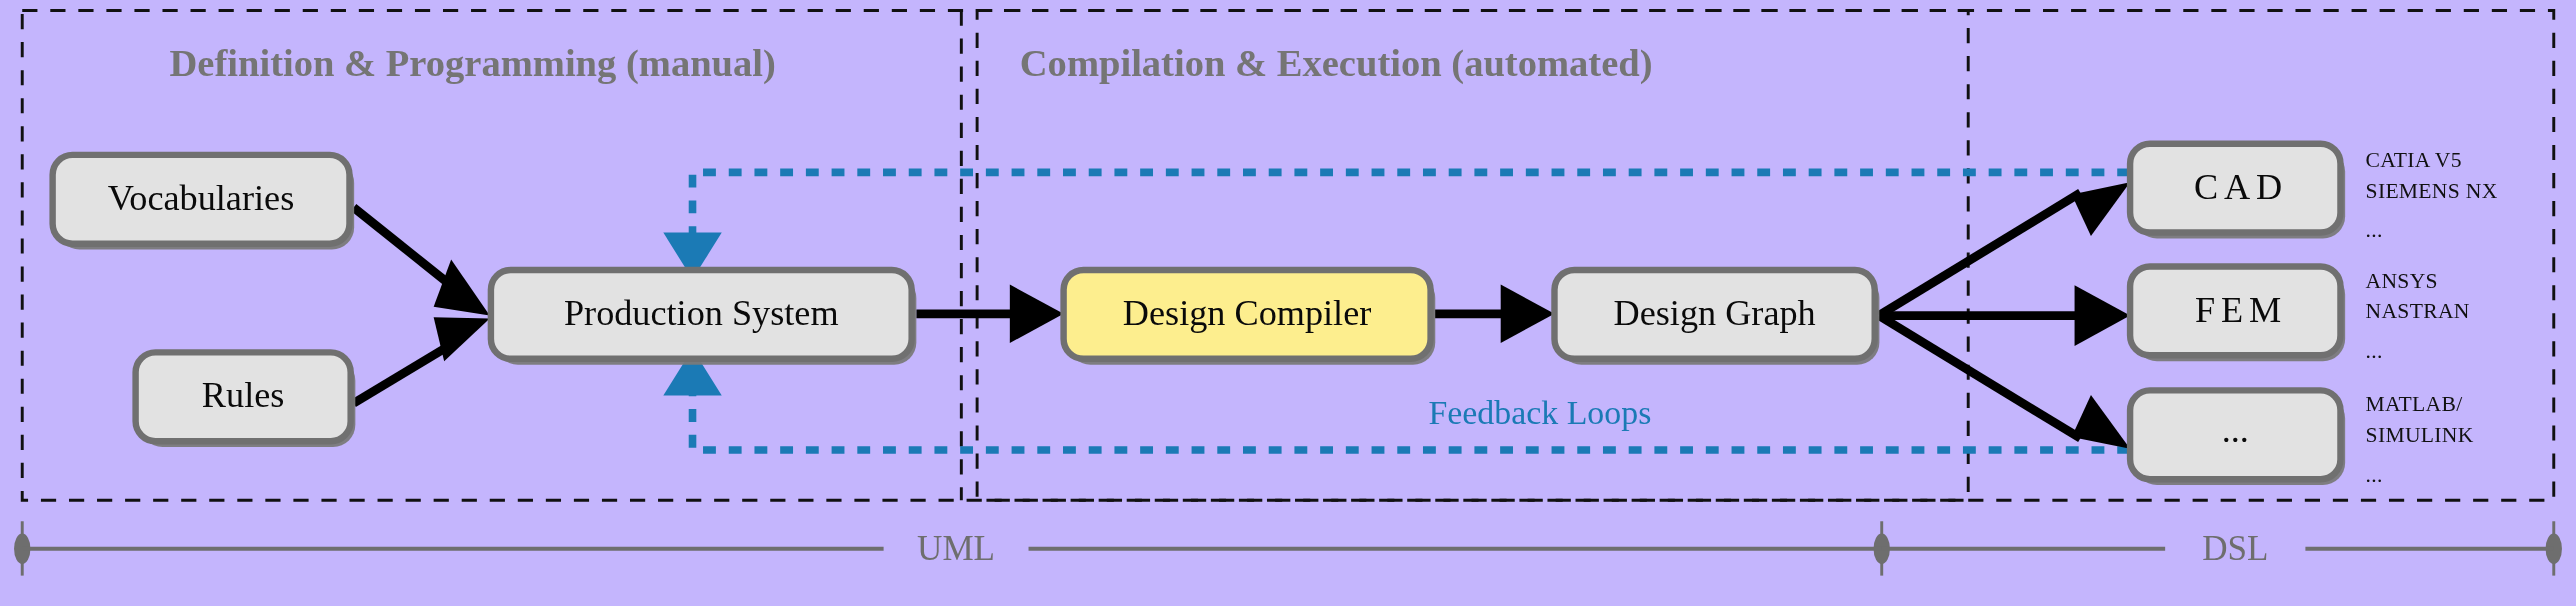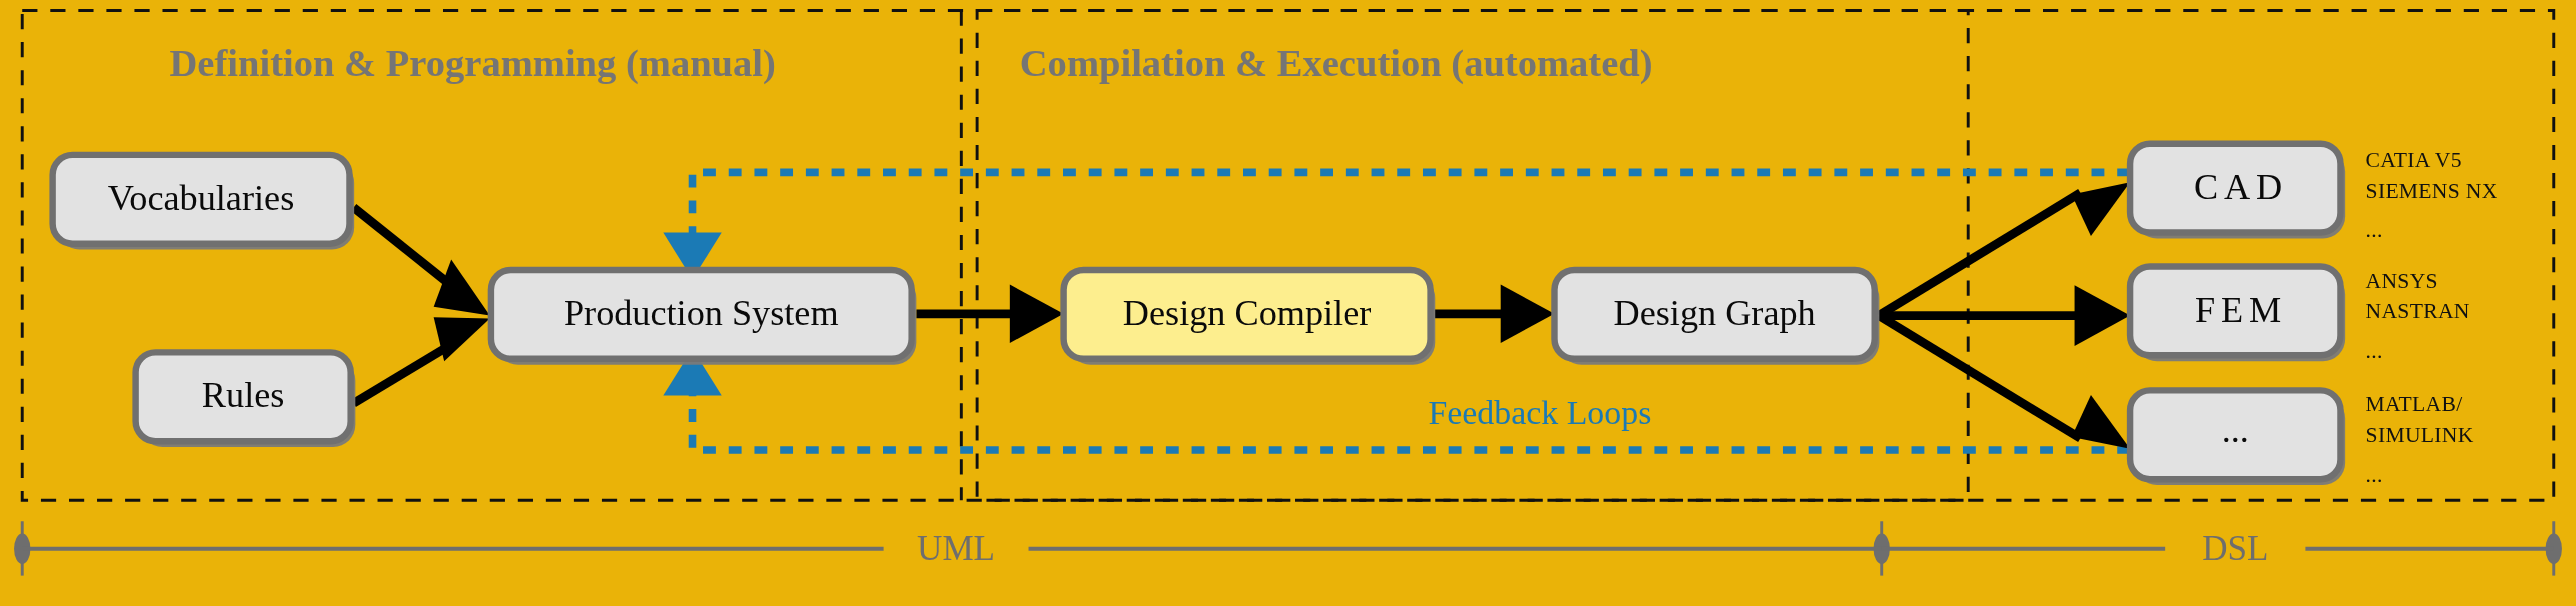--- a/index.html
+++ b/index.html
@@ -10,21 +10,21 @@
   body {
     width: 2576px;
     height: 606px;
     overflow: hidden;
     font-family: "Liberation Serif", "DejaVu Serif", serif;
   }
   #stage {
     position: relative;
     width: 2576px;
     height: 606px;
-    background: #eab308;
+    background: #c4b5fd;
   }
   #diagram-svg {
     position: absolute;
     left: 0;
     top: 0;
     width: 2576px;
     height: 606px;
   }
   .panel-title {
     fill: #757575;

